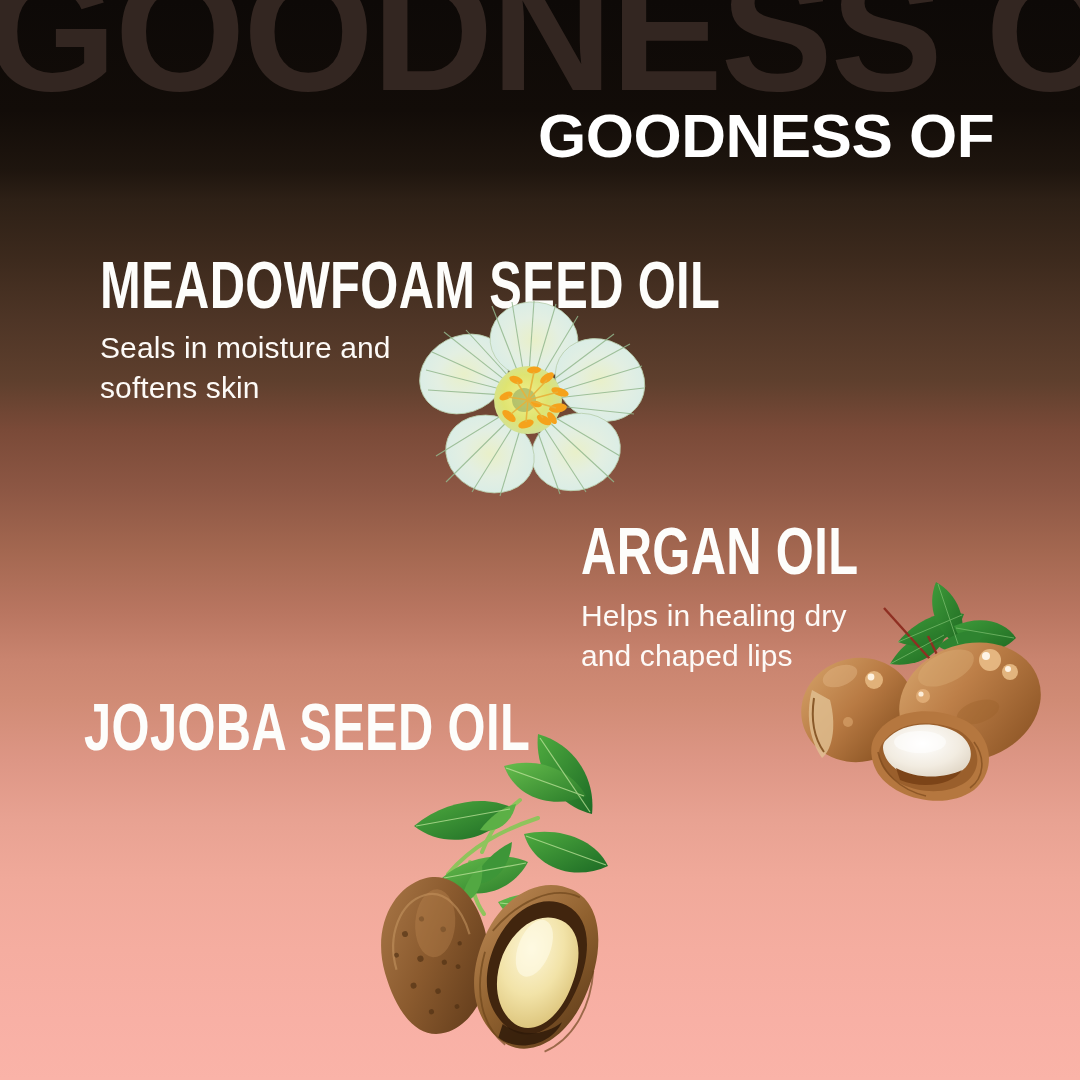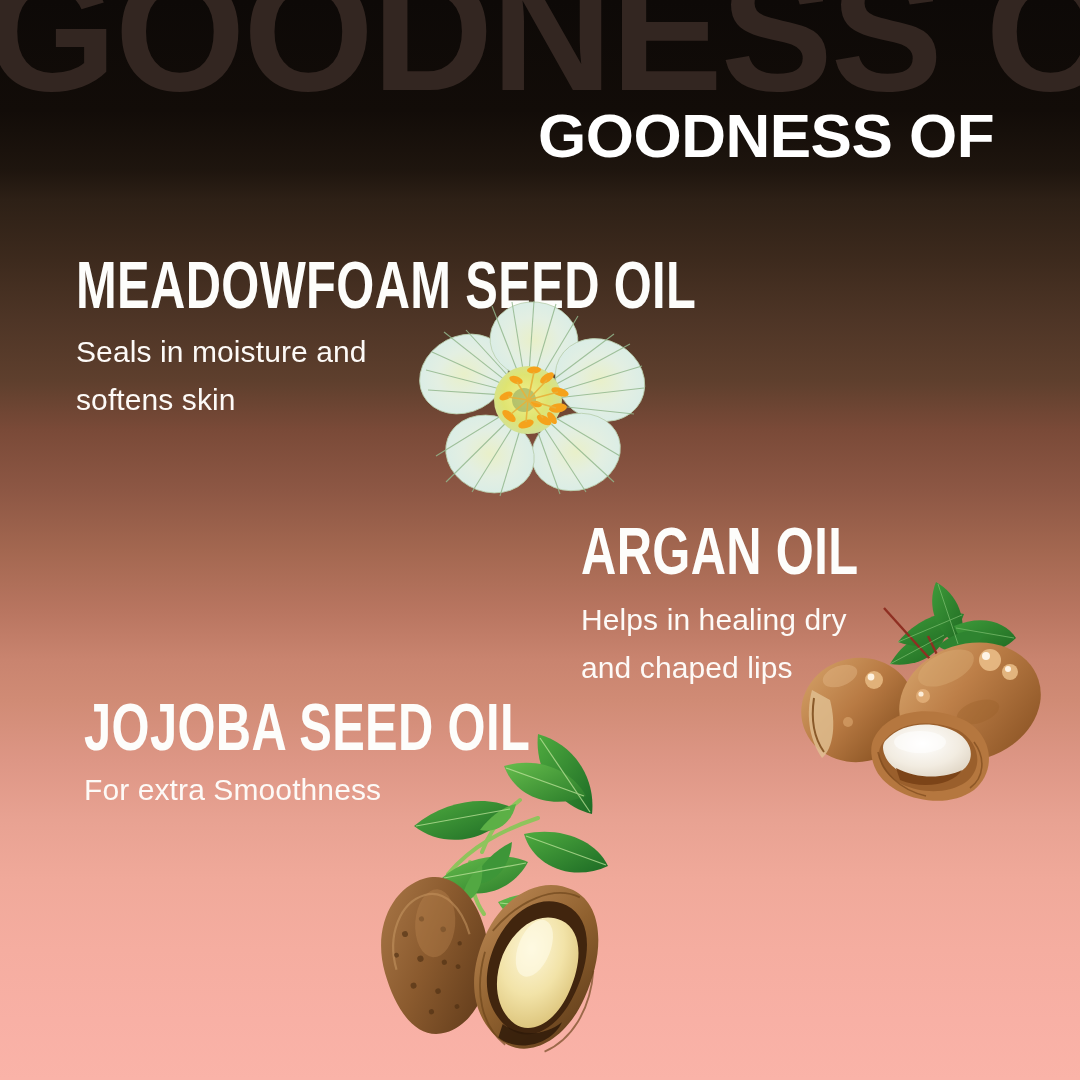--- a/index.html
+++ b/index.html
@@ -76,26 +76,26 @@
     line-height: 66px;
     letter-spacing: 0.5px;
     transform: scaleX(0.74);
     transform-origin: left center;
   }
   .ing-desc {
     font-family: "Liberation Sans", sans-serif;
     font-weight: 400;
     color: #fdfaf7;
     font-size: 30px;
-    line-height: 48px;
+    line-height: 40px;
     letter-spacing: 0.1px;
     white-space: pre-line;
   }
 
-  #ing-meadowfoam { left: 76px; top: 252px; }
+  #ing-meadowfoam { left: 100px; top: 252px; }
   #ing-meadowfoam .ing-desc { margin-top: 10px; }
 
   #ing-argan { left: 581px; top: 518px; }
   #ing-argan .ing-desc { margin-top: 12px; }
 
   #ing-jojoba { left: 84px; top: 694px; }
   #ing-jojoba .ing-desc { margin-top: 6px; }
 
   
   .art { position: absolute; }
@@ -282,21 +282,20 @@
           <path d="M100 180 C104 200 122 218 148 224"></path>
           <path d="M196 170 C208 186 206 206 192 216"></path>
         </g>
         <ellipse cx="142" cy="170" rx="26" ry="11" fill="#ffffff" opacity="0.55"></ellipse>
       </g>
     </svg>
   </div>
 
   <div class="ingredient" id="ing-jojoba">
     <div class="ing-title">JOJOBA SEED OIL</div>
-    <div class="ing-desc">For extra Smoothness</div>
   </div>
 
   <div class="art" id="art-jojoba">
     <svg viewBox="0 0 272 330" width="272" height="330" aria-hidden="true">
       <defs>
         <linearGradient id="jLeaf" x1="0%" y1="0%" x2="100%" y2="100%">
           <stop offset="0%" stop-color="#4fab3f"></stop>
           <stop offset="100%" stop-color="#1d6b25"></stop>
         </linearGradient>
         <linearGradient id="jLeaf2" x1="0%" y1="0%" x2="100%" y2="100%">

